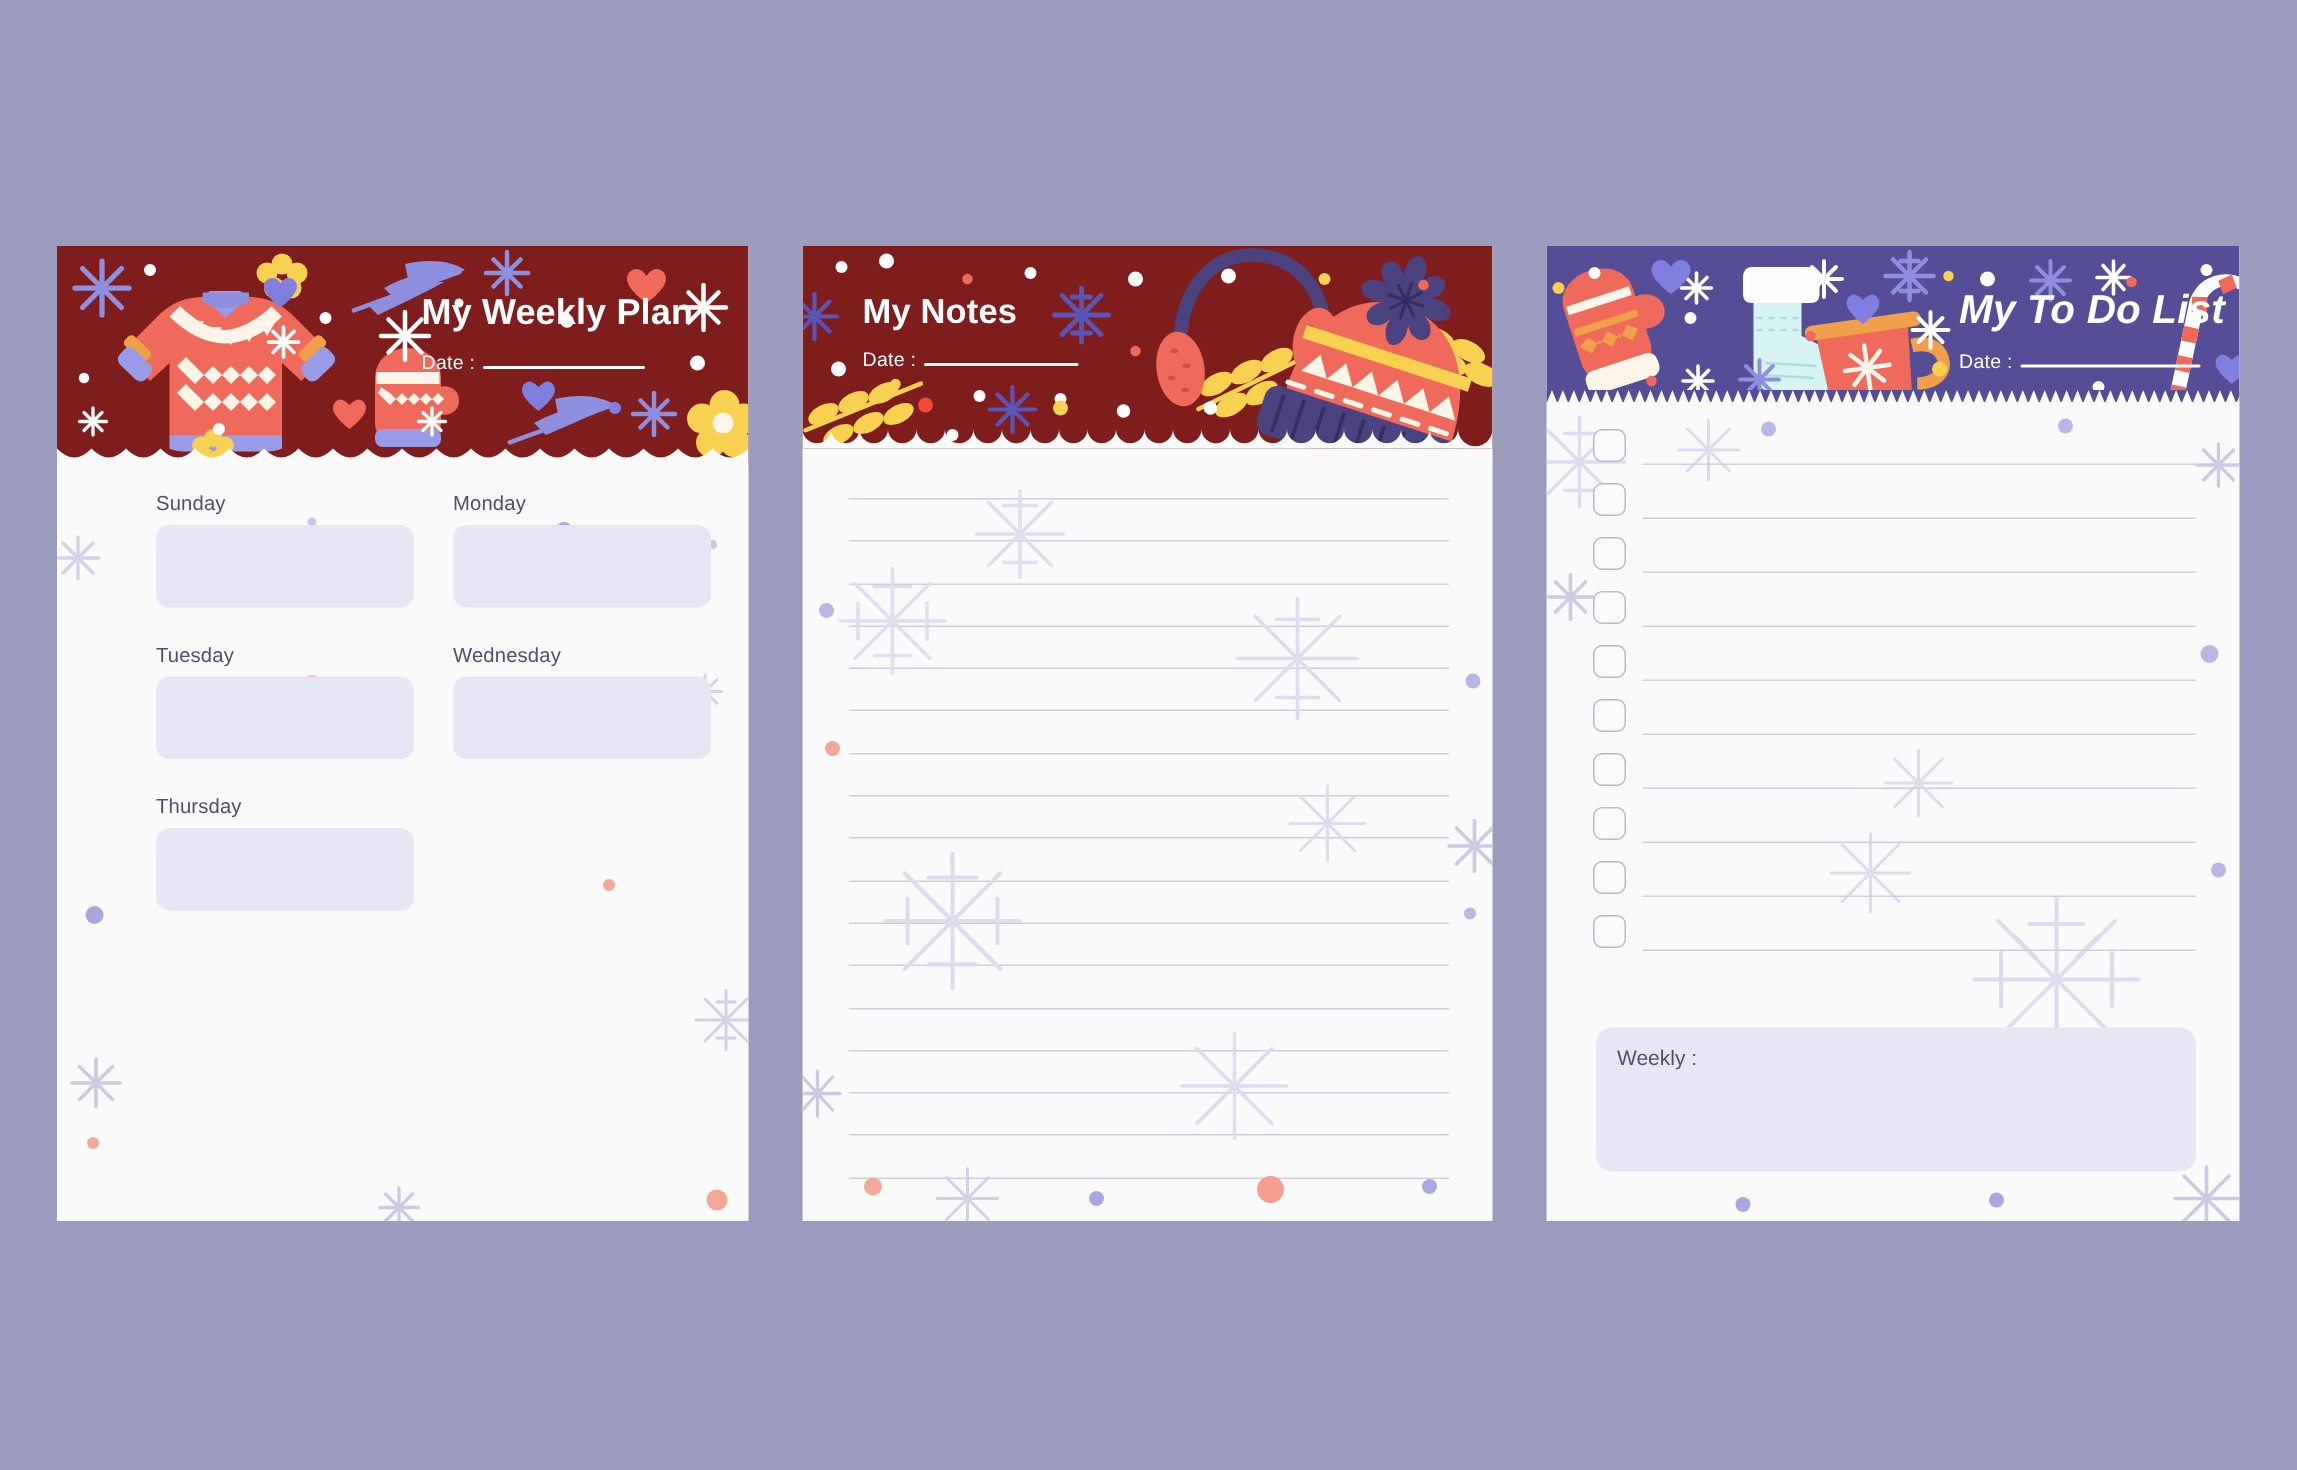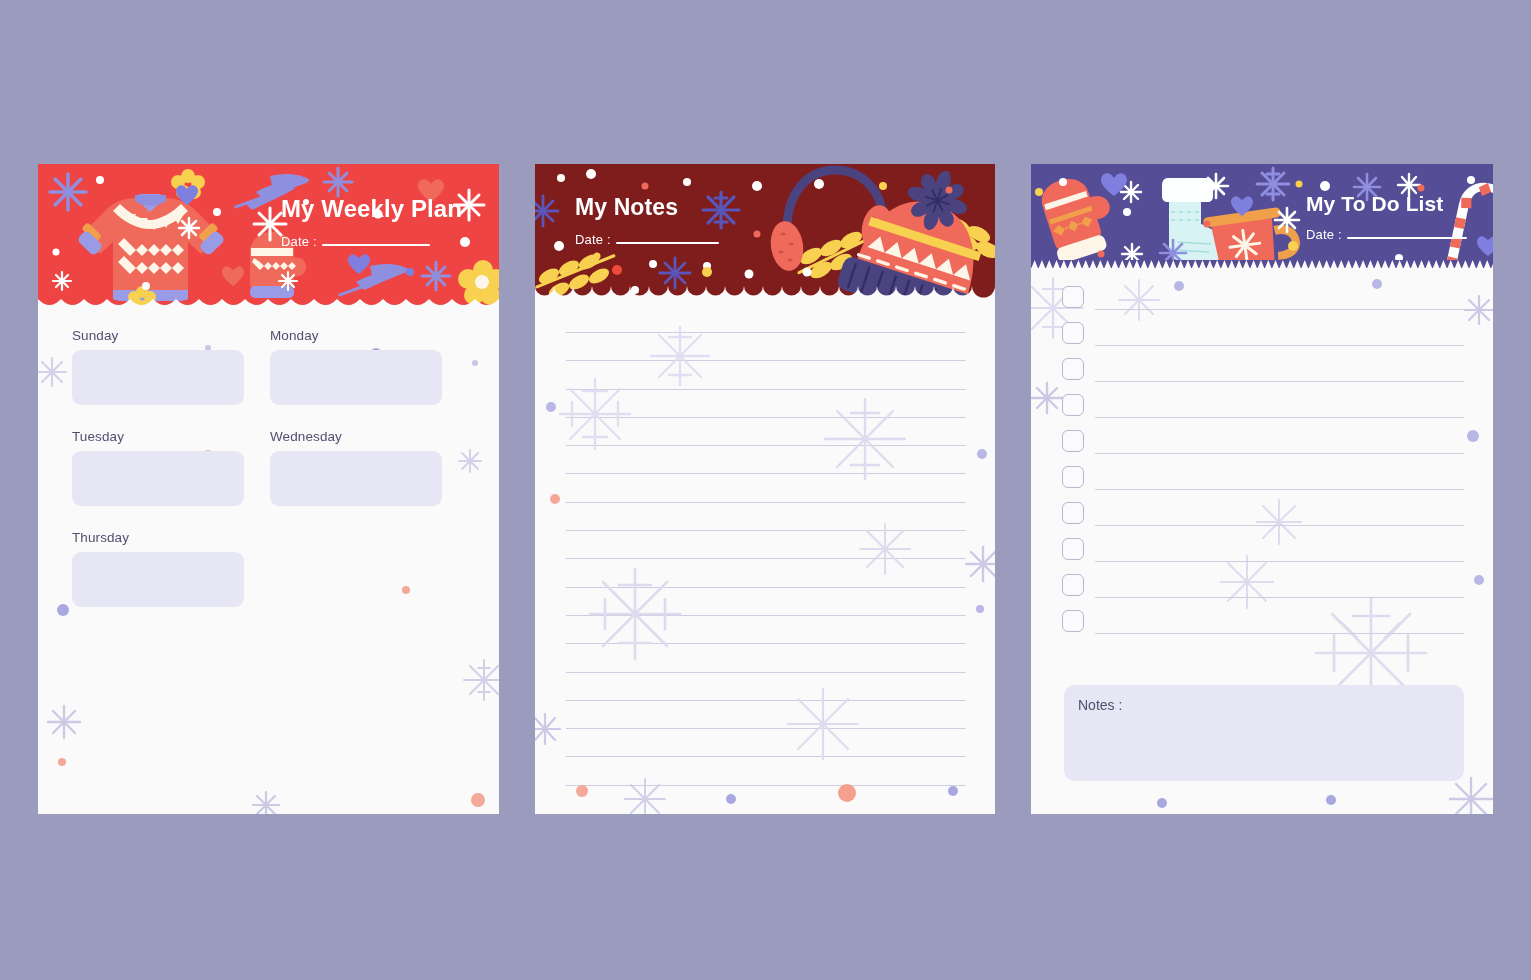--- a/index.html
+++ b/index.html
@@ -34,21 +34,21 @@
   #card-notes  { left: 535px;  top: 164px; width: 460px; height: 650px; }
   #card-todo   { left: 1031px; top: 164px; width: 462px; height: 650px; }
 
   
   .header {
     position: absolute;
     left: 0; top: 0;
     width: 100%;
     overflow: hidden;
   }
-  #card-weekly .header { height: 146px; background: #ef4444; }
+  #card-weekly .header { height: 146px; background: #7f1d1d; }
   #card-notes  .header { height: 135px; background: #7f1d1d; }
   #card-todo   .header { height: 104px; background: #554d96; }
 
   .header-inner {
     position: absolute;
     left: 0; top: 0;
     width: 100%; height: 100%;
   }
 
   .title-block { position: absolute; z-index: 8; }
@@ -58,21 +58,21 @@
 
   .card-title {
     color: #ffffff;
     font-size: 24px;
     font-weight: bold;
     letter-spacing: .1px;
     white-space: nowrap;
     line-height: 1;
   }
   #card-notes .card-title { font-size: 23px; }
-  #card-todo  .card-title { font-size: 21px; }
+  #card-todo  .card-title { font-size: 27px; font-style: italic; }
 
   .date-row {
     display: flex;
     align-items: flex-end;
     margin-top: 13px;
   }
   .date-label {
     color: #ffffff;
     font-size: 13px;
     white-space: nowrap;
@@ -96,21 +96,21 @@
     width: 100%;
     z-index: 9;
   }
   #card-weekly .edge { bottom: -1px; height: 14px; }
   #card-notes  .edge { bottom: -1px; height: 18px; }
   #card-todo   .edge { bottom: -1px; height: 9px; }
 
   
   .week-grid {
     position: absolute;
-    left: 34px; top: 164px;
+    left: 66px; top: 164px;
     width: 372px;
     display: grid;
     grid-template-columns: 1fr 1fr;
     column-gap: 15px;
     row-gap: 10px;
     gap: 24px;
   }
   .day-cell { width: 172px; }
   .day-label {
     font-size: 13.5px;
@@ -932,17 +932,17 @@
           <div class="checkbox"></div>
           <div class="todo-rule"></div>
         </div>
         <div class="todo-row">
           <div class="checkbox"></div>
           <div class="todo-rule"></div>
         </div>
       </div>
 
     <div class="notes-box">
-      <span class="notes-box-label">Notes :</span>
+      <span class="notes-box-label">Weekly :</span>
     </div>
   </div>
 
 </div>
 
 </body></html>

